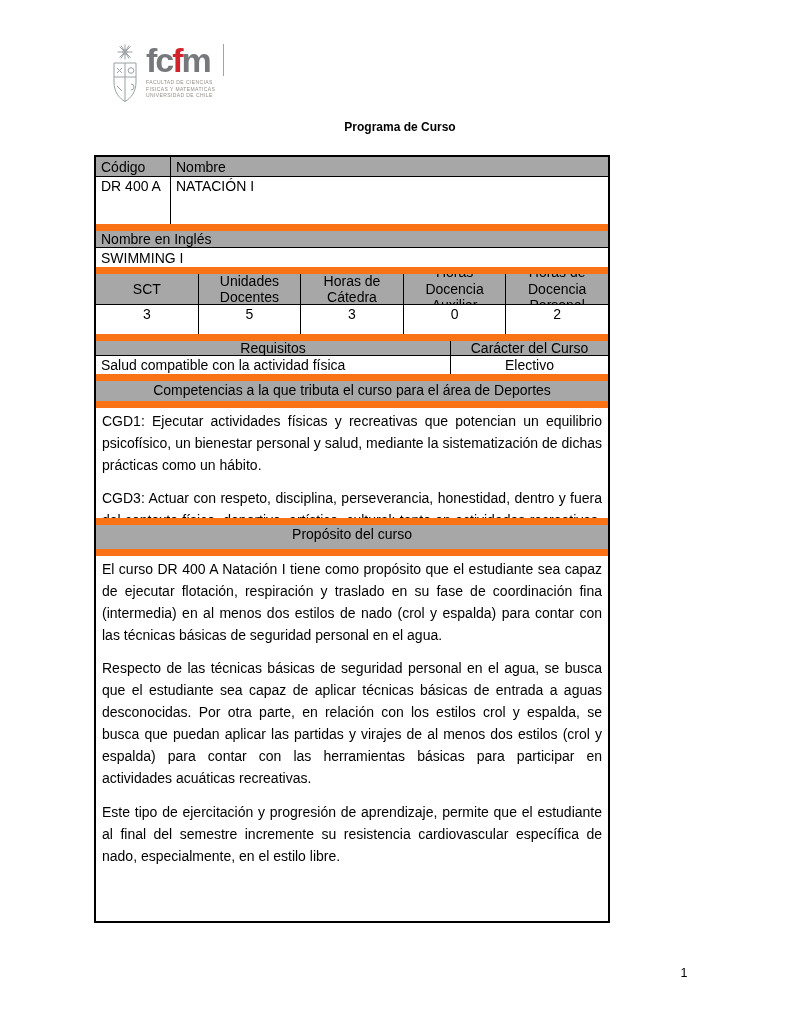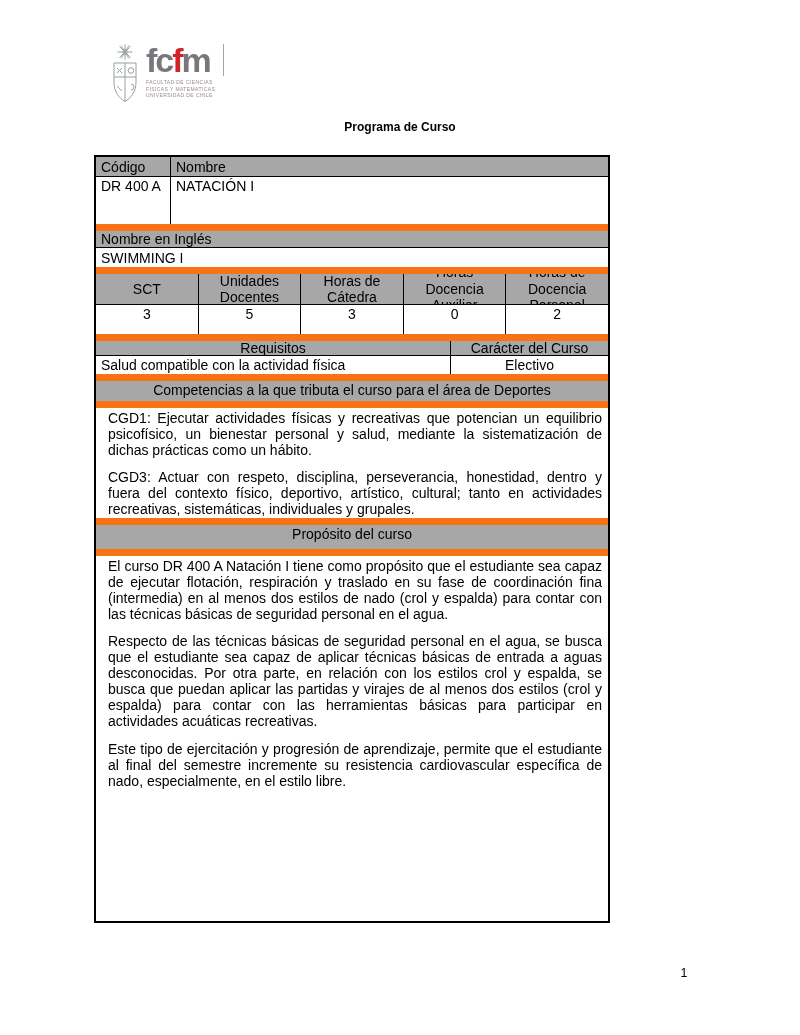--- a/index.html
+++ b/index.html
@@ -46,21 +46,21 @@
   .cell.nb { border-left:none; }
   .gray { background:#a7a7a7; }
   .top { align-items:flex-start; padding-top:1px; }
   .ctr { justify-content:center; text-align:center; }
   .grow { flex:1; }
   .hdr5 { flex:1; line-height:16.5px; }
   .codecol { width:74px; flex:0 0 74px; }
   .reqcol { width:354px; flex:0 0 354px; }
 
   .body-cell {
-    display:block; padding:2px 6px 0 12px; text-align:justify; line-height:16px;
+    display:block; padding:2px 6px 0 6px; text-align:justify; line-height:22px;
   }
   .body-cell p { margin:0 0 11px 0; }
 
   
   .page-num { position:absolute; left:674px; top:966px; width:20px; text-align:center; font-size:12.5px; }
 </style>
 </head>
 <body>
 
 <div class="logo">

